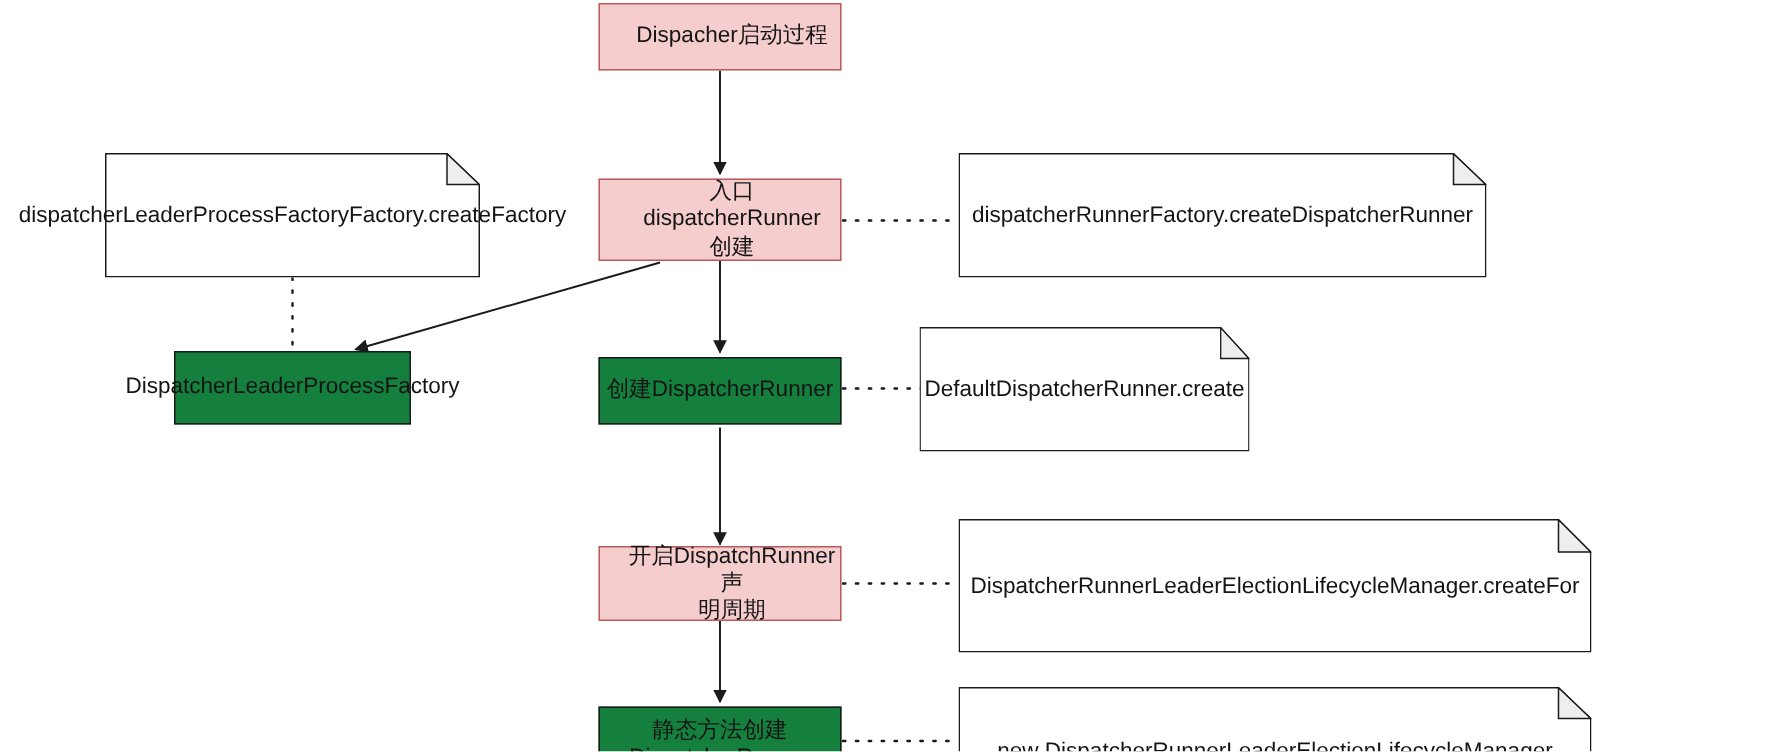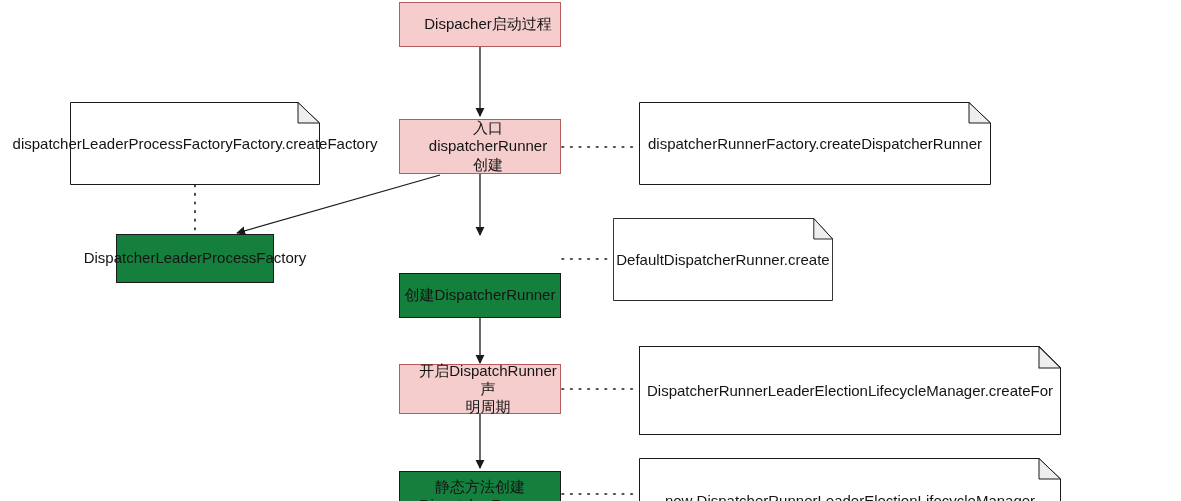--- a/index.html
+++ b/index.html
@@ -148,21 +148,21 @@
       <path d="M400 0.5 L 421.5 21 H 400 Z" fill="#eeeeee" stroke="#1a1a1a" stroke-width="1"></path>
     </svg>
     <div class="label">new DispatcherRunnerLeaderElectionLifecycleManager</div>
   </div>
 
   <div class="node pink" style="left:399px; top:2px; width:162px; height:45px;">Dispacher启动过程</div>
 
   <div class="node pink" style="left:399px; top:119px; width:162px; height:55px;">入口dispatcherRunner
 创建</div>
 
-  <div class="node plain" style="left:399px; top:238px; width:162px; height:45px;margin-top:35px;">创建DispatcherRunner</div>
+  <div class="node plain" style="left:399px; top:238px; width:162px; height:45px;">创建DispatcherRunner</div>
 
   <div class="node pink" style="left:399px; top:364px; width:162px; height:50px;">开启DispatchRunner声
 明周期</div>
 
   <div class="node plain" style="left:399px; top:471px; width:162px; height:50px;">静态方法创建
 DispatcherRunner</div>
 
   <div class="node plain" style="left:116px; top:234px; width:158px; height:49px;">DispatcherLeaderProcessFactory</div>
 
 </div>

